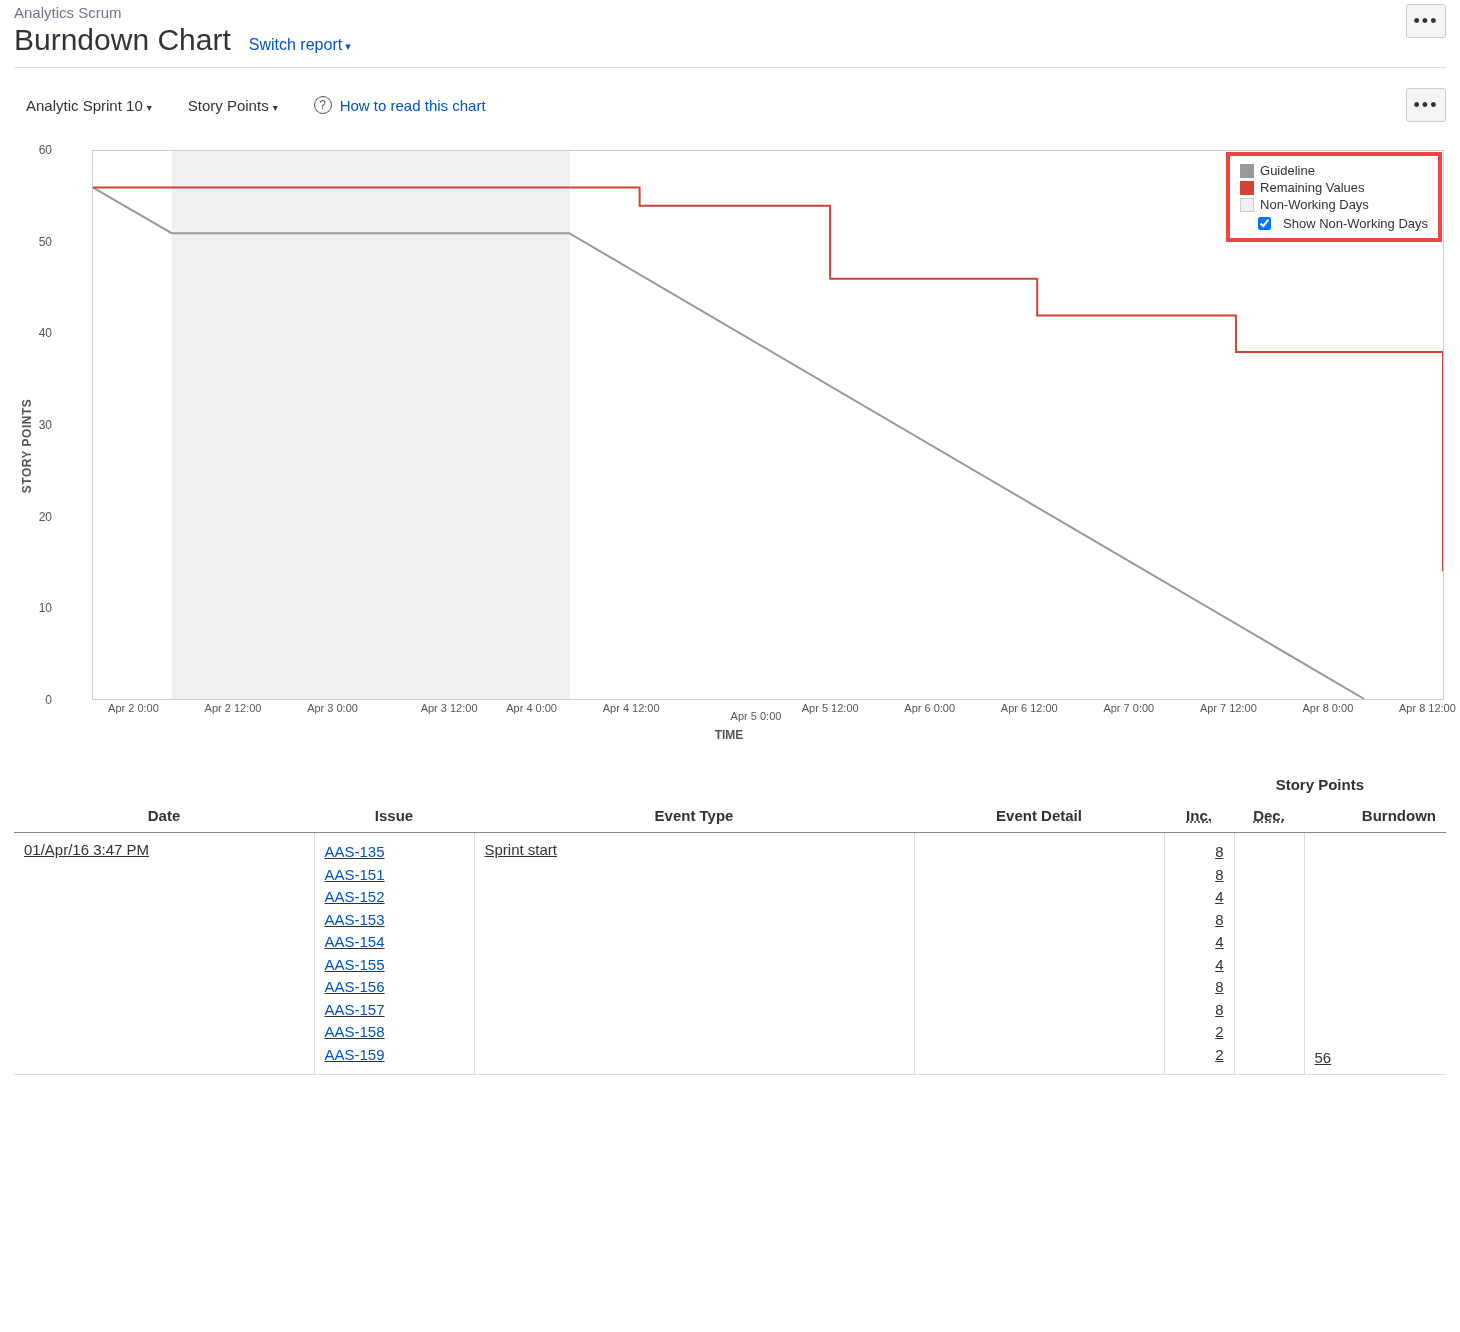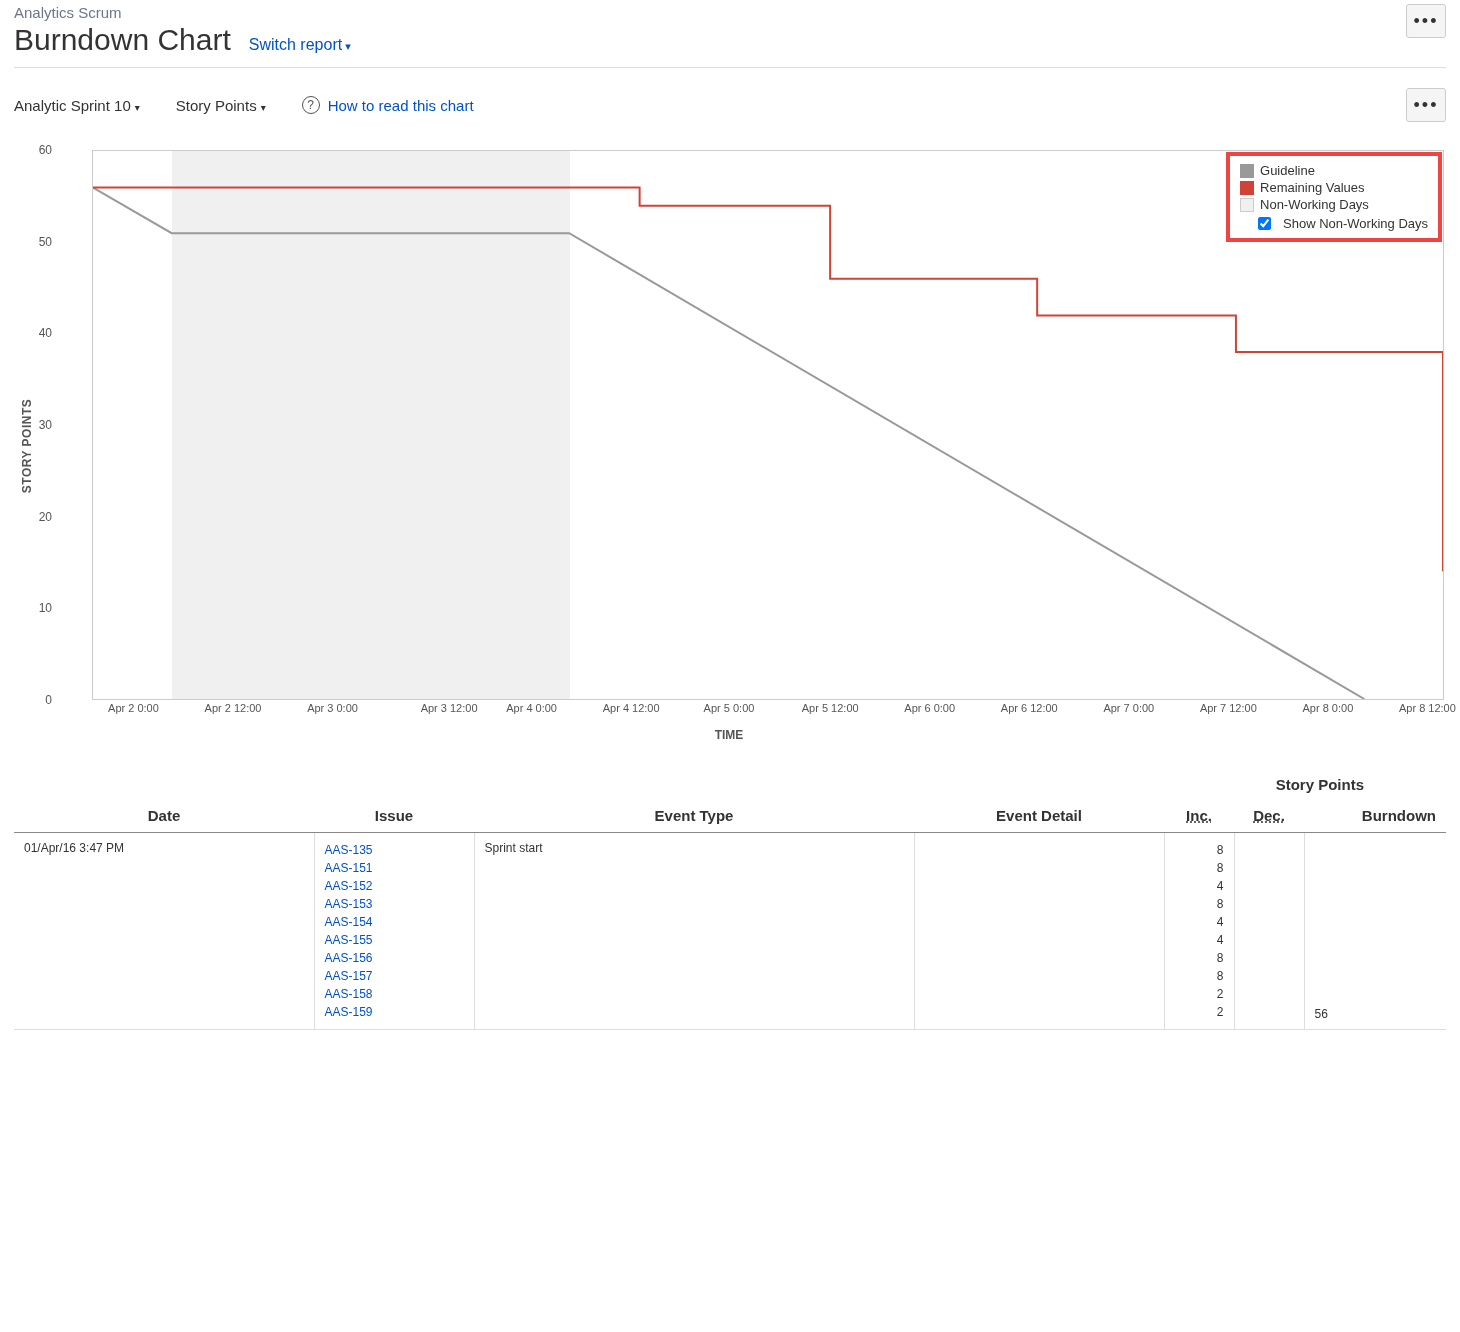--- a/index.html
+++ b/index.html
@@ -20,21 +20,21 @@
   .switch-link .caret { font-size: 11px; margin-left: 3px; color:#0052cc;}
   .dots-btn {
     border: 1px solid #ccc; border-radius: 3px; background: #f5f5f5;
     width: 40px; height: 34px; display:flex; align-items:center; justify-content:center;
     color:#333; font-size:18px; letter-spacing:2px; cursor:pointer;
   }
   hr.hdr { border:none; border-top:1px solid #ddd; margin-top:10px;}
   .toolbar {
     display:flex; align-items:center; justify-content:space-between; padding:20px 0 10px 0;
   }
-  .toolbar-left { display:flex; align-items:center; gap:36px;}
+  .toolbar-left { display:flex; align-items:center; gap:36px;margin-left:12px;}
   .dd { color:#333; font-size:15px; cursor:pointer; }
   .dd .caret { font-size:10px; margin-left:4px; color:#333;}
   .help-link { display:flex; align-items:center; gap:8px; color:#0052cc; font-size:15px;}
   .help-icon {
     width:18px; height:18px; border:1.5px solid #555; border-radius:50%;
     display:inline-flex;align-items:center;justify-content:center;
     font-size:12px; color:#555;
   }
   
   .chart-wrap { position:relative; width:1430px; height:592px; margin-top:18px;}
@@ -70,22 +70,23 @@
   .tbl-wrap{ margin-top:34px;}
   .sp-supertitle{ text-align:right; font-weight:700; font-size:15px; padding-right:82px; margin-bottom:6px;}
   table{ width:100%; border-collapse:collapse;}
   thead th{
     text-align:center; font-weight:700; font-size:15px; padding:8px 10px;
     border-bottom:1px solid #888;
   }
   th.inc,th.dec{ text-decoration:underline dotted; text-align:center;}
   th.rem{ text-align:right;}
   tbody td{
-    vertical-align:top; padding:8px 10px; border-right:1px solid #ddd; font-size:12px;
+    vertical-align:top; padding:8px 10px; border-right:1px solid #ddd; font-size:15px;
     border-bottom:1px solid #ddd;
+    text-decoration:underline;
   }
   tbody td:first-child{ border-left:none;}
   tbody td:last-child{ border-right:none;}
   .issue-list a{ display:block; line-height:1.5;}
   .num-list{ text-align:right; line-height:1.5;}
   .num-list div{ height:1.5em;}
   td.rem-cell{ vertical-align:bottom; text-align:left;}
   td.col-date{ width:300px; border-right:1px solid #ddd;}
   td.col-issue{ width:160px;}
   td.col-evt{ width:440px;}
@@ -166,21 +167,21 @@
       </div>
     </div>
   </div>
   <div class="x-ticks" id="x-ticks">
       <div class="x-tick" style="left: 41.4724px;">Apr 2 0:00</div>
       <div class="x-tick" style="left: 141.006px;">Apr 2 12:00</div>
       <div class="x-tick" style="left: 240.54px;">Apr 3 0:00</div>
       <div class="x-tick" style="left: 340.074px; margin-left: 17px;">Apr 3 12:00</div>
       <div class="x-tick" style="left: 439.607px;">Apr 4 0:00</div>
       <div class="x-tick" style="left: 539.141px;">Apr 4 12:00</div>
-      <div class="x-tick" style="left: 637px;">Apr 5 0:00</div>
+      <div class="x-tick" style="left: 664px; margin-top: 8px;">Apr 5 0:00</div>
       <div class="x-tick" style="left: 738.209px;">Apr 5 12:00</div>
       <div class="x-tick" style="left: 837.742px;">Apr 6 0:00</div>
       <div class="x-tick" style="left: 937.276px;">Apr 6 12:00</div>
       <div class="x-tick" style="left: 1036.81px;">Apr 7 0:00</div>
       <div class="x-tick" style="left: 1136.34px;">Apr 7 12:00</div>
       <div class="x-tick" style="left: 1235.88px;">Apr 8 0:00</div>
       <div class="x-tick" style="left: 1335.41px;">Apr 8 12:00</div>
     </div>
   <div class="x-label">TIME</div>
 </div>

